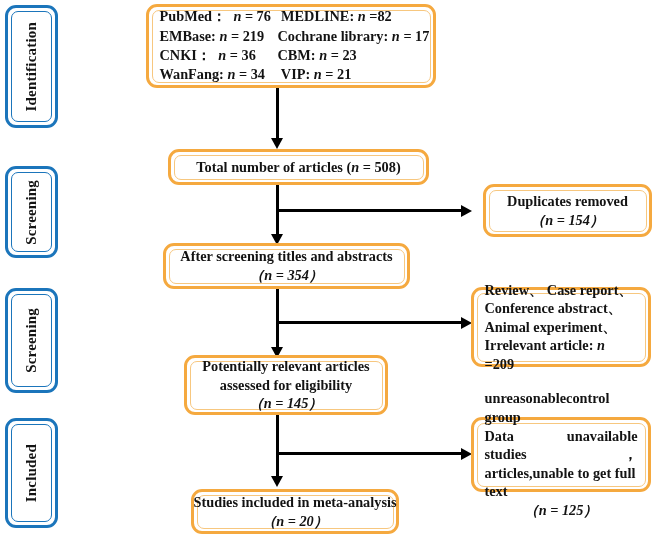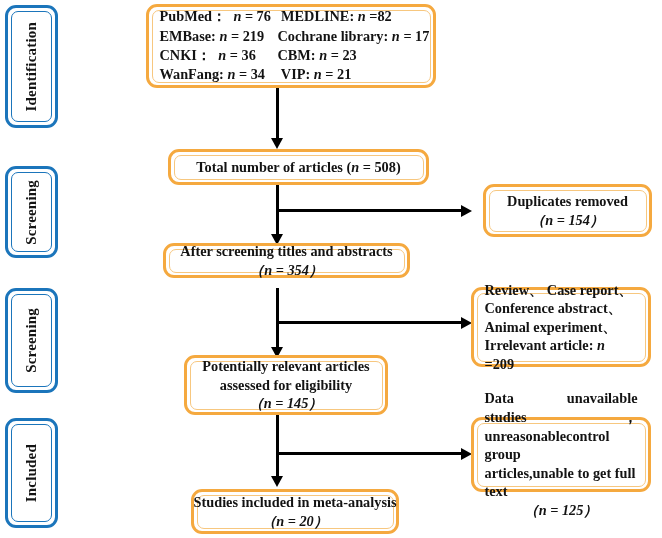--- a/index.html
+++ b/index.html
@@ -185,21 +185,21 @@
     </div>
   </div>
 
   <div class="node" style="left:483px; top:184px; width:169px; height:53px;">
     <div class="node-inner">
       <div class="line">Duplicates removed</div>
       <div class="line ital">（<i>n</i> = 154）</div>
     </div>
   </div>
 
-  <div class="node" style="left:163px; top:243px; width:247px; height:35px;">
+  <div class="node" style="left:163px; top:243px; width:247px; height:46px;">
     <div class="node-inner">
       <div class="line">After screening titles and abstracts</div>
       <div class="line ital">（<i>n</i> = 354）</div>
     </div>
   </div>
 
   <div class="node" style="left:471px; top:287px; width:180px; height:80px;">
     <div class="node-inner align-left">
       <div class="line left">Review、 Case report、</div>
       <div class="line left">Conference abstract、</div>
@@ -211,22 +211,22 @@
   <div class="node" style="left:184px; top:355px; width:204px; height:60px;">
     <div class="node-inner">
       <div class="line">Potentially relevant articles</div>
       <div class="line">assessed for eligibility</div>
       <div class="line ital">（<i>n</i> = 145）</div>
     </div>
   </div>
 
   <div class="node" style="left:471px; top:417px; width:180px; height:75px;">
     <div class="node-inner align-left">
+      <div class="line just">unreasonablecontrol group</div>
       <div class="line just">Data unavailable studies，</div>
-      <div class="line just">unreasonablecontrol group</div>
       <div class="line left">articles,unable to get full text</div>
       <div class="line ital" style="text-align:center;">（<i>n</i> = 125）</div>
     </div>
   </div>
 
   <div class="node" style="left:191px; top:489px; width:208px; height:45px;">
     <div class="node-inner">
       <div class="line">Studies included in meta-analysis</div>
       <div class="line ital">（<i>n</i> = 20）</div>
     </div>

